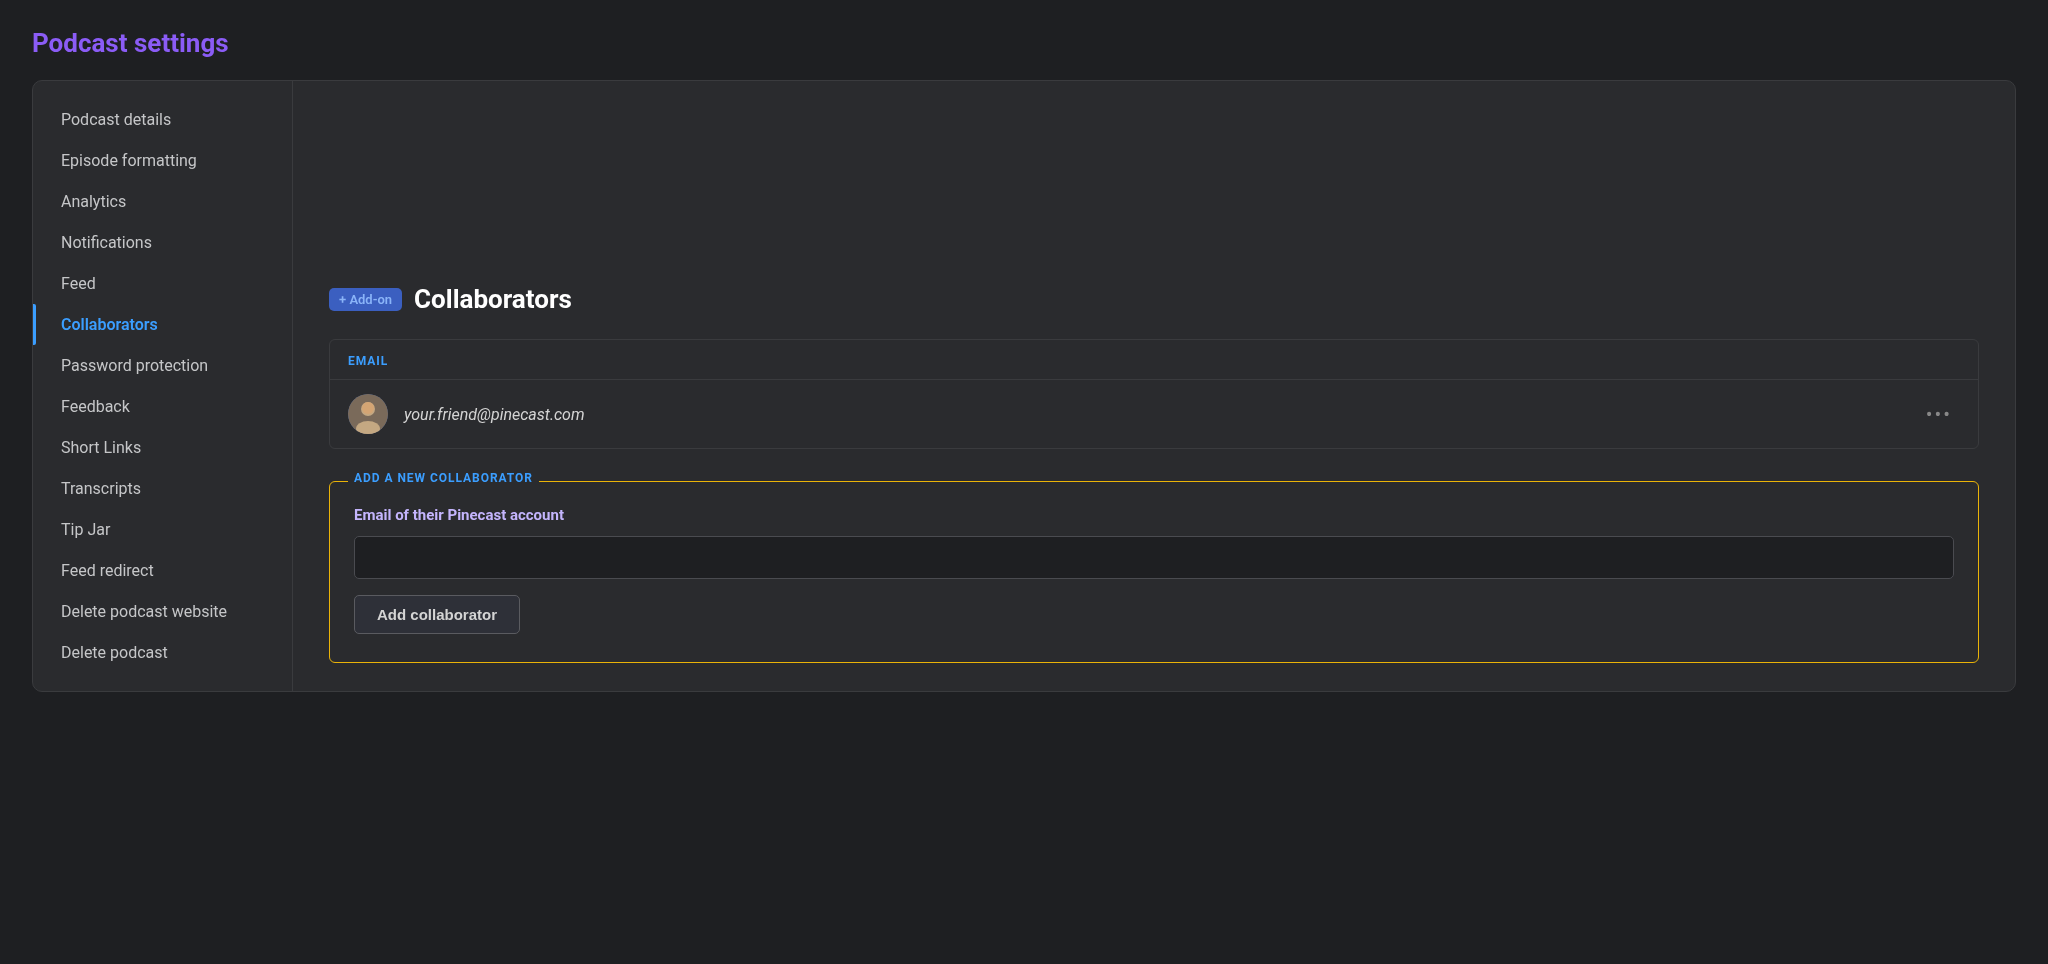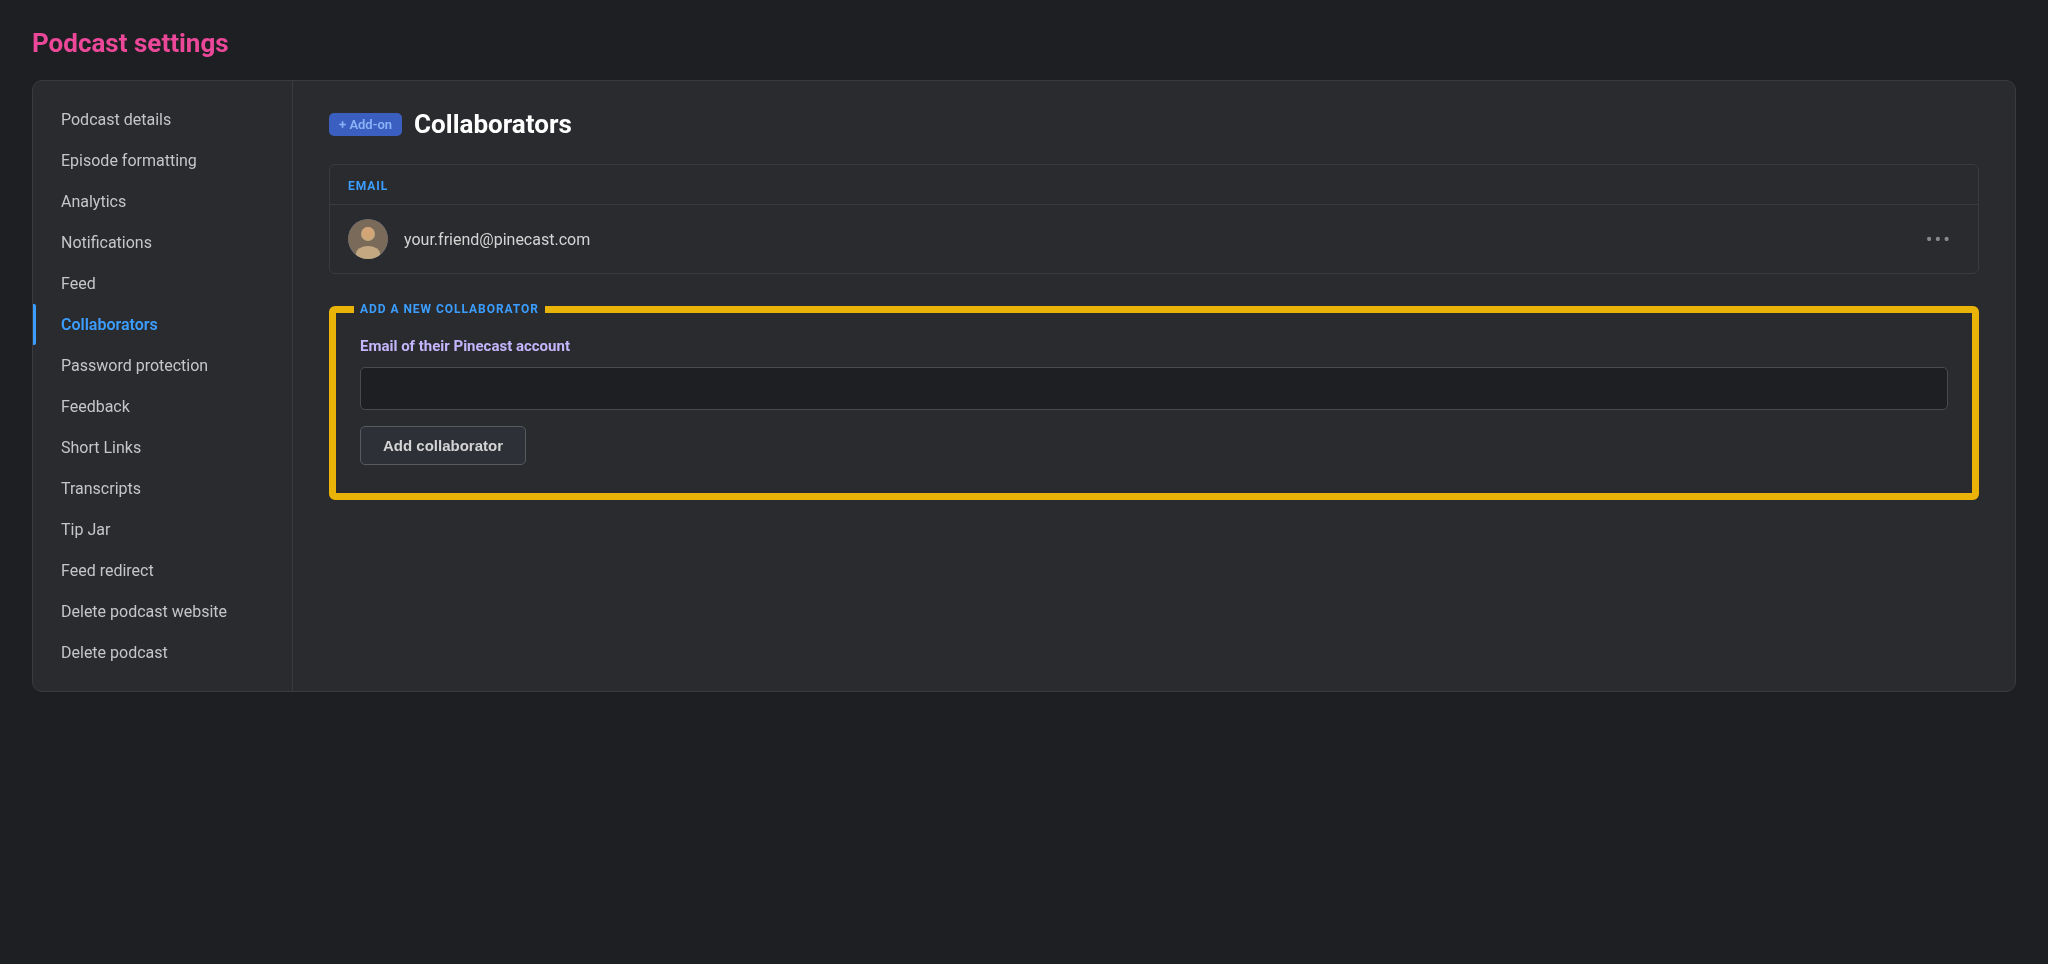--- a/index.html
+++ b/index.html
@@ -8,30 +8,31 @@
       background-color: #1e1f22;
       font-family: -apple-system, BlinkMacSystemFont, "Segoe UI", Roboto, sans-serif;
       color: #d4d4d4;
       padding: 28px 32px;
       min-height: 100vh;
     }
 
     .page-title {
       font-size: 26px;
       font-weight: 700;
-      color: #ec4899;
+      color: #8b5cf6;
       margin-bottom: 22px;
     }
 
     .main-card {
       border: 1px solid #3a3b3e;
       border-radius: 10px;
       background: #2a2b2e;
       display: flex;
       overflow: hidden;
+      align-items: flex-end;
     }
 
     
     .sidebar {
       width: 260px;
       flex-shrink: 0;
       padding: 18px 0;
       border-right: 1px solid #3a3b3e;
     }
 
@@ -136,33 +137,34 @@
 
     .collab-avatar svg {
       width: 40px;
       height: 40px;
     }
 
     .collab-email {
       flex: 1;
       font-size: 16px;
       color: #d4d4d4;
+      font-style: italic;
     }
 
     .collab-more {
       color: #888;
       font-size: 20px;
       cursor: pointer;
       letter-spacing: 2px;
       padding: 4px 8px;
     }
 
     
     .add-collab-section {
-      border: 7px solid #eab308;
+      border: 1px solid #eab308;
       border-radius: 6px;
       padding: 24px 24px 28px;
       position: relative;
     }
 
     .add-collab-label {
       position: absolute;
       top: -11px;
       left: 18px;
       background: #2a2b2e;

